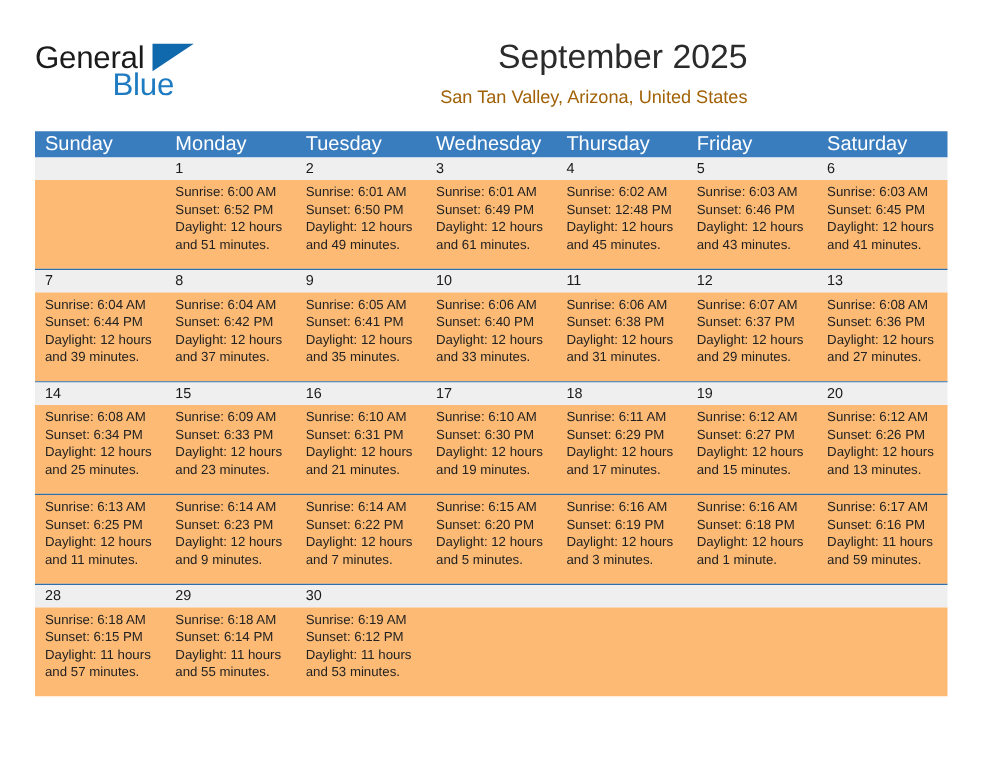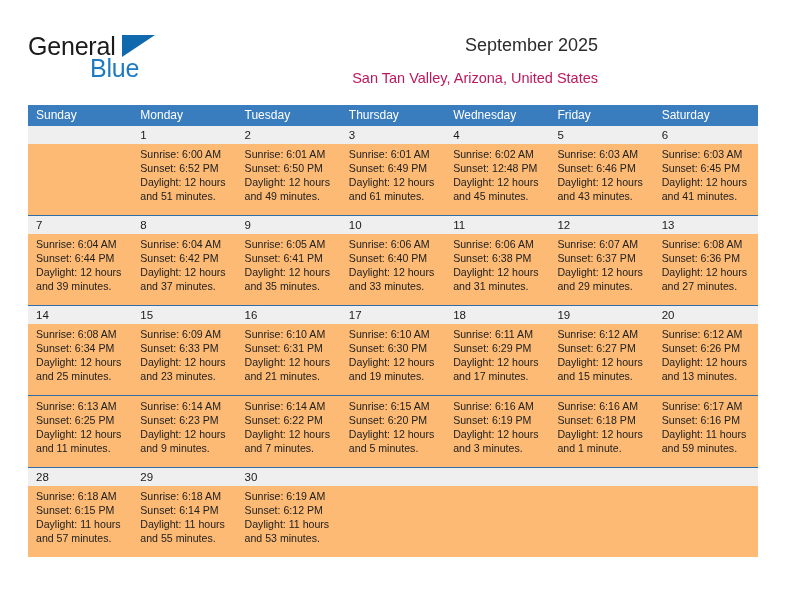--- a/index.html
+++ b/index.html
@@ -64,49 +64,49 @@
     border-bottom: 22px solid transparent;
   }
 
   .titles {
     position: absolute;
     right: 0;
     top: 0;
     text-align: right;
   }
   .cal-title {
-    font-size: 18px;
+    font-size: 27px;
     color: #2b2b2b;
     line-height: 34px;
     white-space: nowrap;
   }
   .cal-subtitle {
     font-size: 14.5px;
-    color: #be185d;
+    color: #a16207;
     line-height: 20px;
     margin-top: 6px;
     white-space: nowrap;
   }
 
   
   .calendar {
     position: absolute;
     left: 28px;
     top: 105px;
     width: 730px;
   }
   .weekdays {
     display: flex;
     background: #3a7dbf;
     height: 21px;
   }
   .weekday {
     flex: 1 1 0;
     color: #ffffff;
-    font-size: 12px;
+    font-size: 16px;
     line-height: 21px;
     padding-left: 8px;
     box-sizing: border-box;
     white-space: nowrap;
     overflow: hidden;
   }
 
   .week {
     position: relative;
     border-top: 1px solid #2f6ea8;
@@ -166,22 +166,22 @@
       <div class="cal-subtitle">San Tan Valley, Arizona, United States</div>
     </div>
 
   </div>
 
   <div class="calendar">
     <div class="weekdays">
         <div class="weekday">Sunday</div>
         <div class="weekday">Monday</div>
         <div class="weekday">Tuesday</div>
+        <div class="weekday">Wednesday</div>
         <div class="weekday">Thursday</div>
-        <div class="weekday">Wednesday</div>
         <div class="weekday">Friday</div>
         <div class="weekday">Saturday</div>
       </div>
     <div class="weeks">
         <div class="week">
           <div class="week-daynums">
             <div class="daynum empty"></div>
             <div class="daynum">1</div>
             <div class="daynum">2</div>
             <div class="daynum">3</div>

